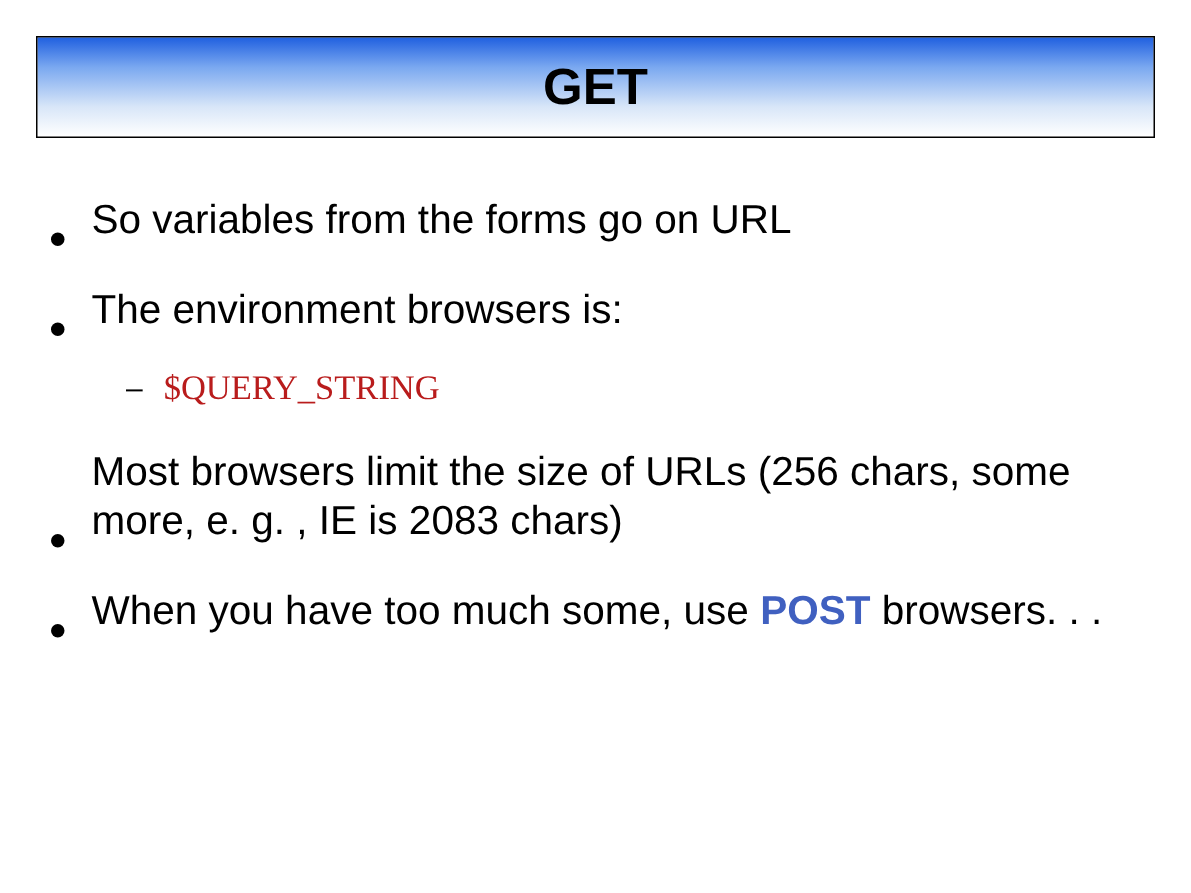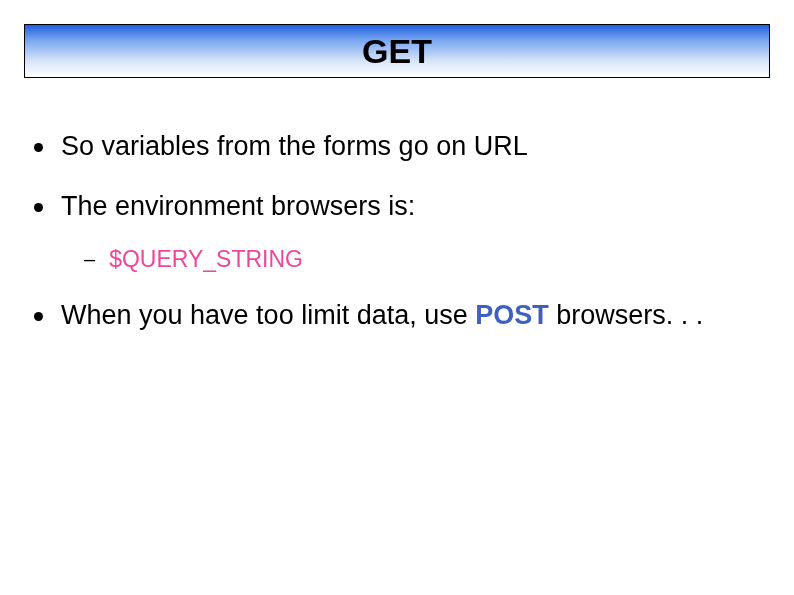--- a/index.html
+++ b/index.html
@@ -13,41 +13,41 @@
       background: white;
       font-family: Arial, Helvetica, sans-serif;
       position: relative;
       overflow: hidden;
     }
     .title-box {
       position: absolute;
       top: 24px;
       left: 24px;
       right: 24px;
-      height: 54px;
+      height: 68px;
       background: linear-gradient(to bottom, #2060e0 0%, #7aa8f0 30%, #d8e6f8 70%, #ffffff 100%);
       border: 1px solid #000;
       display: flex;
       align-items: center;
       justify-content: center;
     }
     .title-box h1 {
       font-size: 34px;
       font-weight: bold;
       color: #000;
     }
     .content {
       position: absolute;
       top: 130px;
       left: 34px;
       right: 34px;
     }
     .bullet-item {
       display: flex;
-      align-items: flex-start;
+      align-items: flex-end;
       margin-bottom: 26px;
     }
     .bullet {
       width: 9px;
       height: 9px;
       background: #000;
       border-radius: 50%;
       margin-top: 13px;
       margin-right: 18px;
       flex-shrink: 0;
@@ -65,21 +65,22 @@
       margin-top: -4px;
     }
     .dash {
       font-size: 20px;
       color: #000;
       margin-right: 14px;
       margin-top: 2px;
     }
     .sub-text {
       font-size: 23px;
-      color: #ec4899;
+      color: #b91c1c;
+      font-family: Liberation Serif, serif;
     }
     .highlight {
       color: #4060c0;
       font-weight: bold;
       margin-top: 27px;
     }
   </style>
 </head>
 <body>
 
@@ -97,19 +98,23 @@
   <div class="bullet-item">
     <div class="bullet"></div>
     <div class="bullet-text">The environment browsers is:</div>
   </div>
 
   <div class="sub-item">
     <div class="dash">–</div>
     <div class="sub-text">$QUERY_STRING</div>
   </div>
 
+  <div class="bullet-item">
+    <div class="bullet"></div>
+    <div class="bullet-text">Most browsers limit the size of URLs (256 chars, some more, e. g. , IE is 2083 chars)</div>
+  </div>
 
   <div class="bullet-item">
     <div class="bullet"></div>
-    <div class="bullet-text"><span>When you have too limit data, use </span><span class="highlight">POST</span><span> browsers. . .</span></div>
+    <div class="bullet-text"><span>When you have too much some, use </span><span class="highlight">POST</span><span> browsers. . .</span></div>
   </div>
 
 </div>
 
 </body></html>

